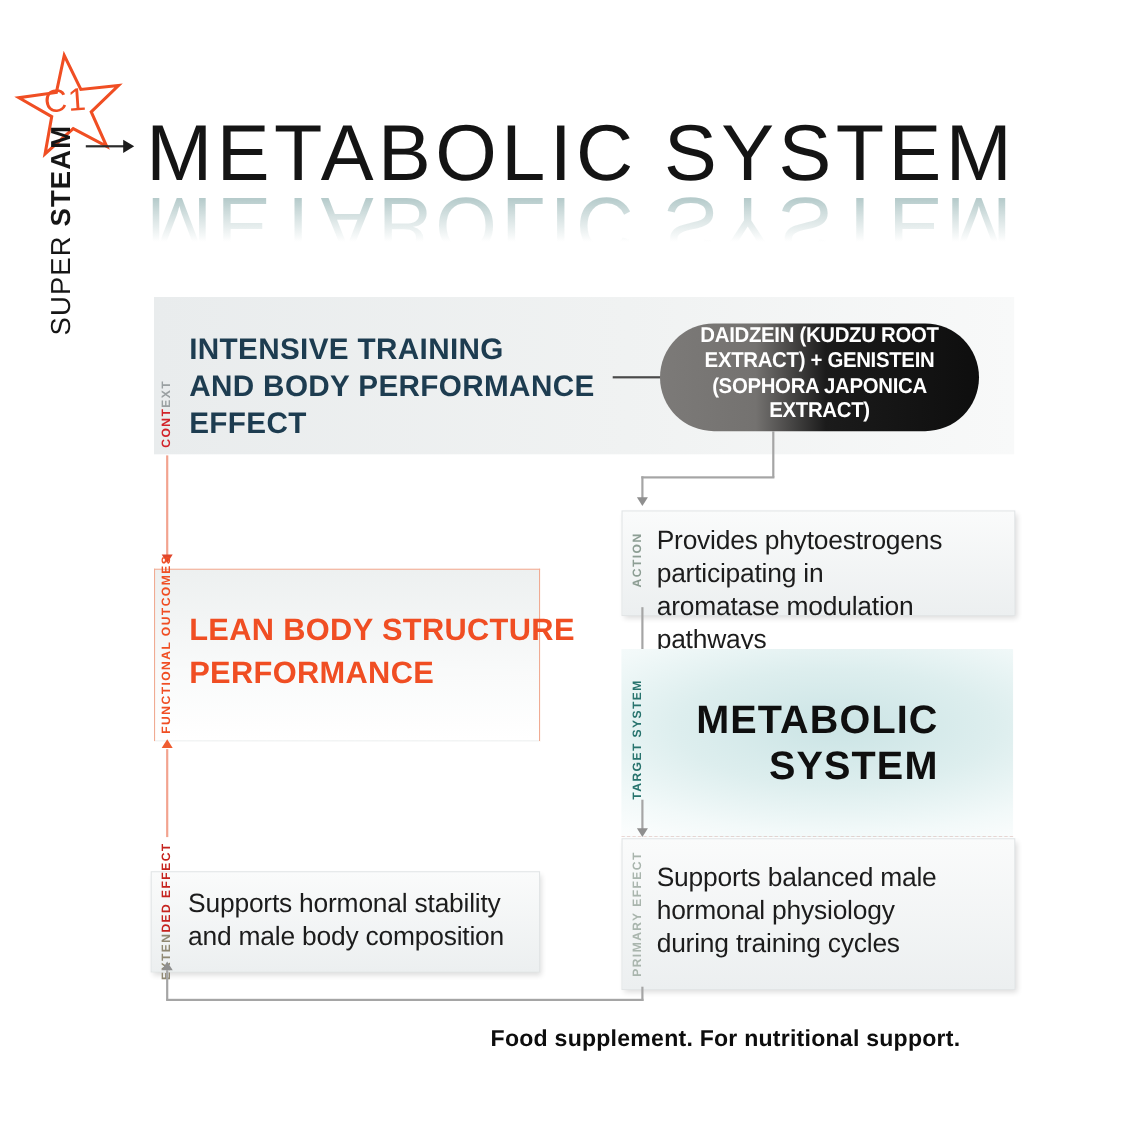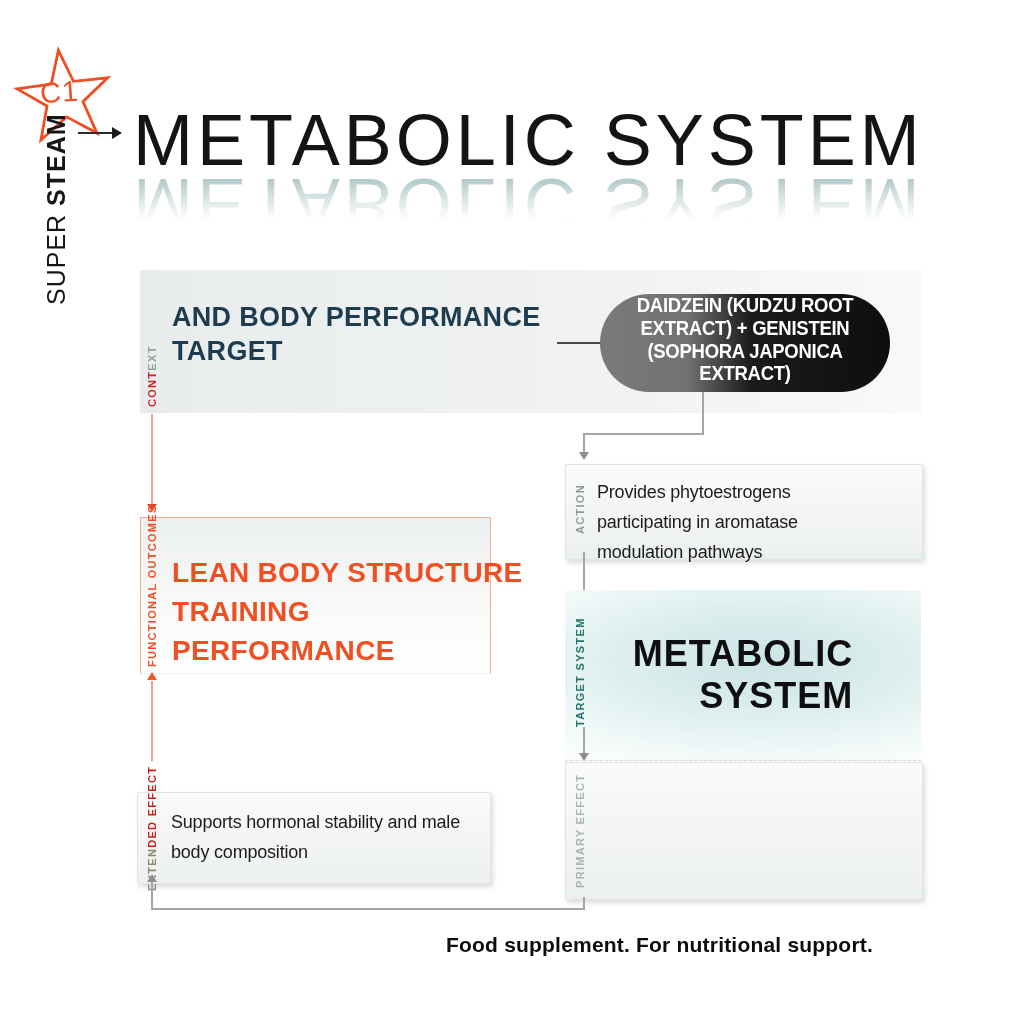--- a/index.html
+++ b/index.html
@@ -24,21 +24,21 @@
        line-height:1;color:#141414;letter-spacing:4px;white-space:nowrap;}
   .page-title-reflection{position:absolute;left:133px;top:168px;width:860px;font-size:72px;font-weight:400;
        line-height:1;letter-spacing:4px;white-space:nowrap;transform:scaleY(-1);
        color:transparent;
        background:linear-gradient(0deg,rgba(118,158,158,0.72) 0%,rgba(118,158,158,0.28) 42%,rgba(118,158,158,0) 72%);
        -webkit-background-clip:text;background-clip:text;}
 
   
   .softbox{position:absolute;background:linear-gradient(180deg,#fafbfb 0%,#eceff0 100%);
        border:1px solid #e2e5e6;box-shadow:2px 3px 5px rgba(0,0,0,0.14);}
-  .body-text{position:absolute;font-size:18px;line-height:30px;color:#1c1c1c;letter-spacing:-0.2px;}
+  .body-text{position:absolute;font-size:24px;line-height:30px;color:#1c1c1c;letter-spacing:-0.2px;}
 
   
   .vlabel{position:absolute;width:20px;writing-mode:vertical-rl;transform:rotate(180deg);
        text-align:center;font-size:11px;font-weight:700;letter-spacing:1.3px;line-height:20px;white-space:pre;}
   .lab-red{color:#d2232a;} .lab-gray{color:#9aa0a2;} .lab-orange{color:#f04e23;}
   .lab-sage{color:#8d9e94;} .lab-teal{color:#27736d;} .lab-lightsage{color:#a9b5ad;}
   .lab-olive{color:#8f8872;} .lab-red2{color:#c5221d;}
 
   
   .line{position:absolute;background:#a5a5a5;}
@@ -96,22 +96,23 @@
   <div class="brand-arrow-line"></div>
   <div class="brand-arrow-head"></div>
   <div class="brand-name"><span class="light">SUPER </span><span class="bold">STEAM</span></div>
 
   <div class="page-title">METABOLIC SYSTEM</div>
   <div class="page-title-reflection">METABOLIC SYSTEM</div>
 
   <div class="context-box"></div>
   <div class="vlabel" style="left:142px;top:340px;height:72px;"><span class="lab-red">CONT</span><span class="lab-gray">EXT</span></div>
   <div class="context-heading">
+    <div>INTENSIVE TRAINING</div>
     <div>AND BODY PERFORMANCE</div>
-    <div>TARGET</div>
+    <div>EFFECT</div>
   </div>
 
   <div class="line" style="left:557px;top:342px;width:64px;height:2px;background:#4a4a4a;"></div>
   <div class="arr arr-right" style="left:620px;top:338px;"></div>
 
   <div class="compound-pill">
     <div class="compound-text">DAIDZEIN (KUDZU ROOT EXTRACT) + GENISTEIN (SOPHORA JAPONICA EXTRACT)</div>
   </div>
 
   <div class="line" style="left:702px;top:392px;width:2px;height:42px;"></div>
@@ -132,29 +133,29 @@
       <div>SYSTEM</div>
     </div>
   </div>
   <div class="vlabel lab-teal" style="left:570px;top:616px;height:112px;">TARGET SYSTEM</div>
 
   <div class="line" style="left:583px;top:727px;width:2px;height:28px;"></div>
   <div class="arr arr-down" style="left:579px;top:753px;"></div>
 
   <div class="softbox" style="left:565px;top:762px;width:356px;height:136px;"></div>
   <div class="vlabel lab-lightsage" style="left:570px;top:770px;height:122px;">PRIMARY EFFECT</div>
+  <div class="body-text" style="left:597px;top:783px;width:282px;">Supports balanced male hormonal physiology during training cycles</div>
 
   <div class="line line-red" style="left:151px;top:414px;width:2px;height:92px;"></div>
   <div class="arr arr-down red" style="left:147px;top:504px;"></div>
 
   <div class="functional-box"></div>
   <div class="vlabel lab-orange" style="left:142px;top:522px;height:145px;">FUNCTIONAL OUTCOMES</div>
   <div class="outcomes-heading">
     <div>LEAN BODY STRUCTURE</div>
-    <div>TRAINING</div>
     <div>PERFORMANCE</div>
   </div>
 
   <div class="arr arr-up orange" style="left:147px;top:672px;"></div>
   <div class="line line-red" style="left:151px;top:681px;width:2px;height:80px;"></div>
 
   <div class="softbox" style="left:137px;top:792px;width:352px;height:90px;"></div>
   <div class="vlabel" style="left:142px;top:764px;height:128px;"><span class="lab-olive">EXTEN</span><span class="lab-red2">DED EFFECT</span></div>
   <div class="body-text" style="left:171px;top:807px;width:292px;">Supports hormonal stability and male body composition</div>
 

